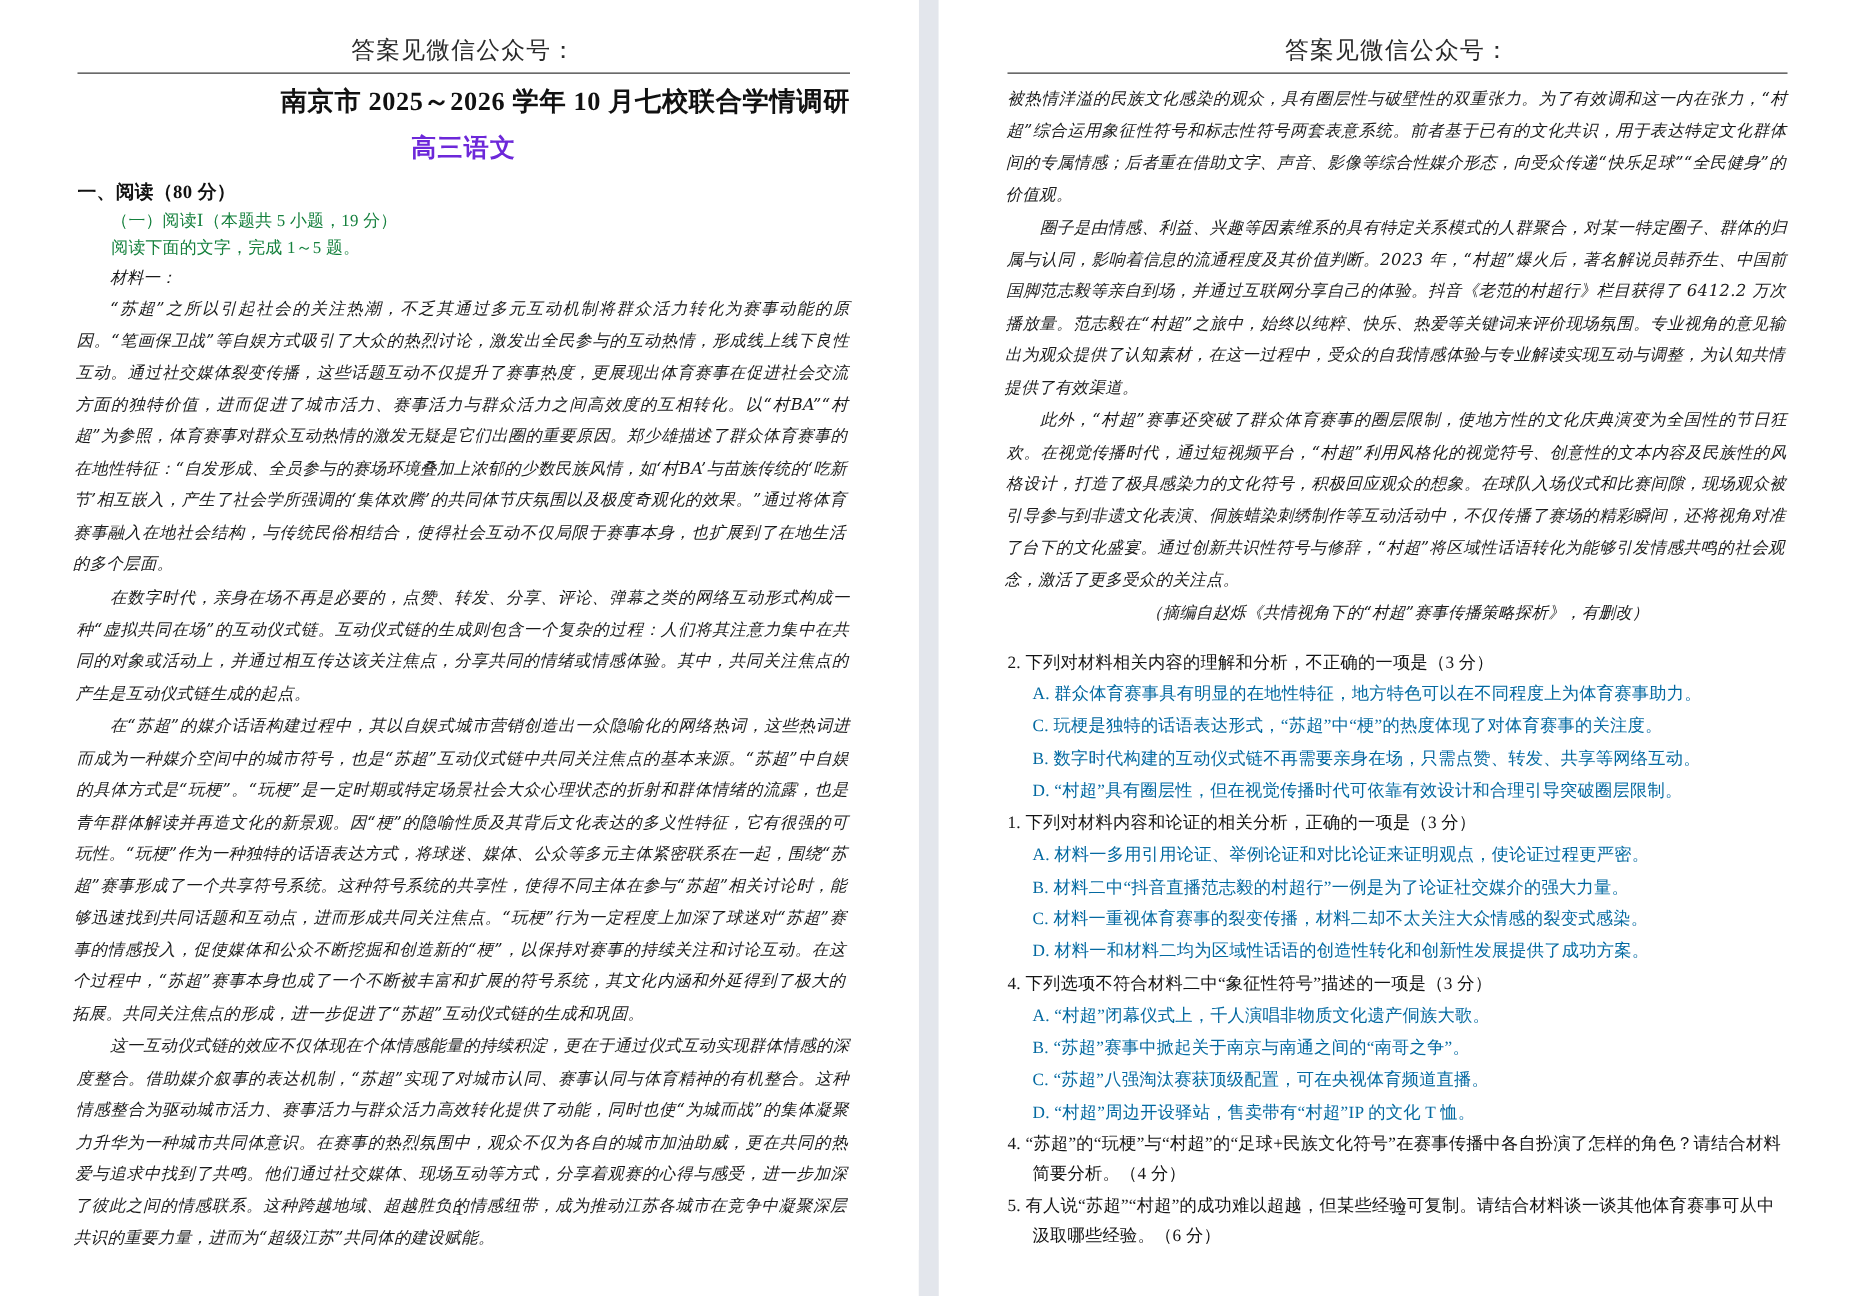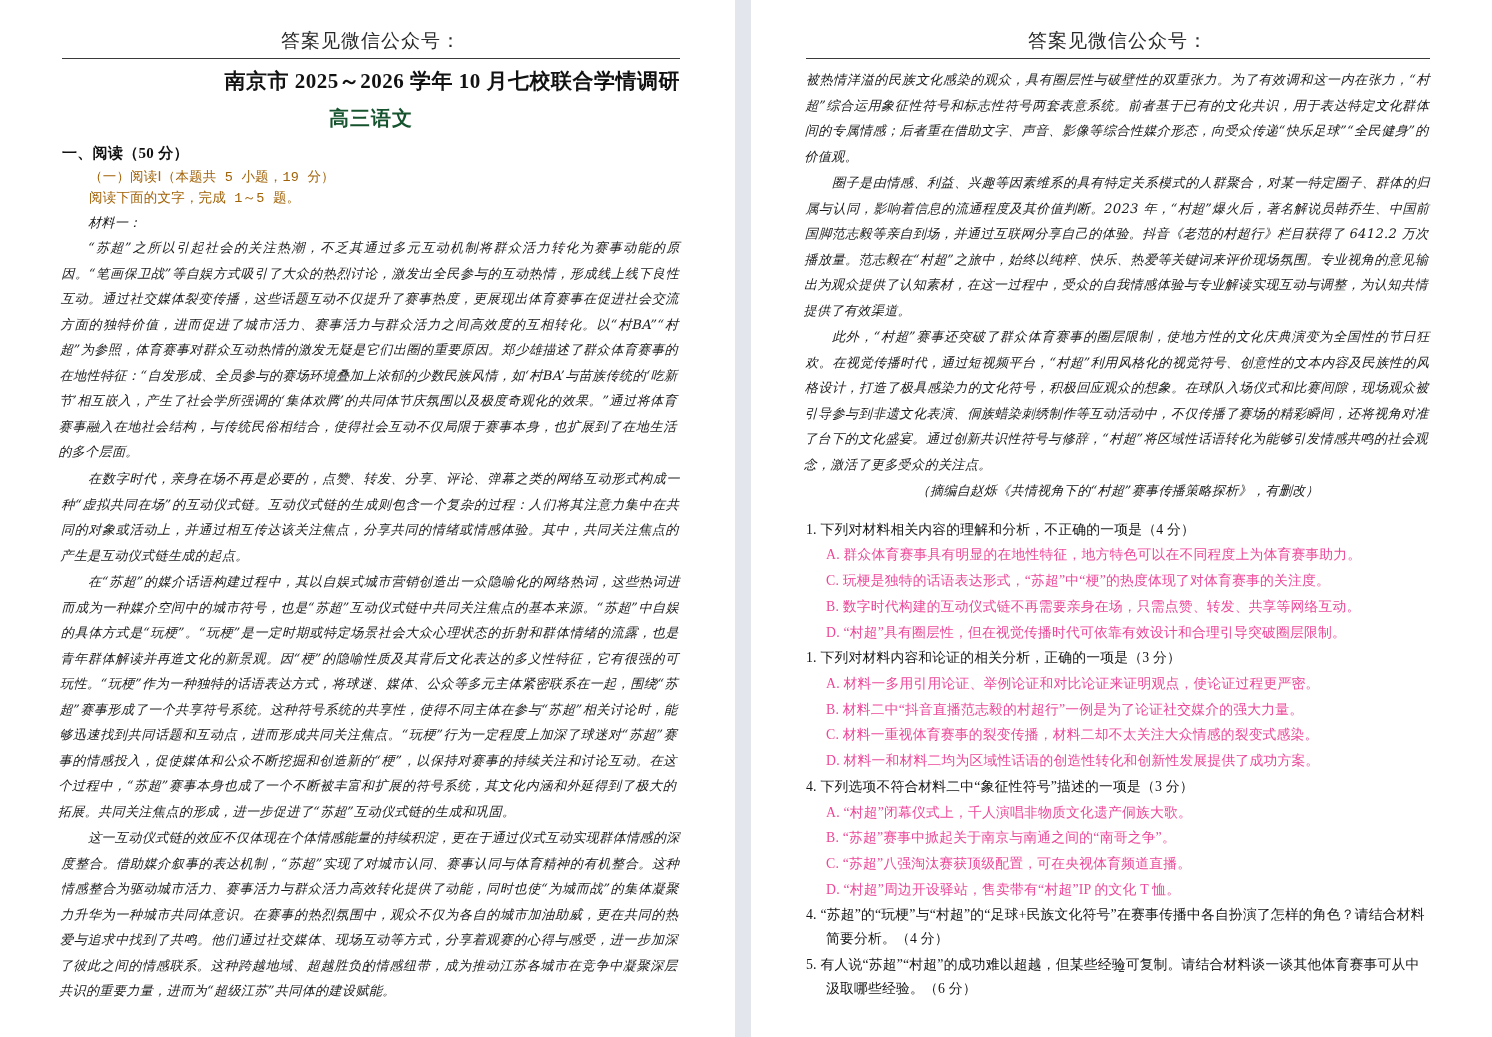--- a/index.html
+++ b/index.html
@@ -53,38 +53,37 @@
     font-size: 21px;
     font-weight: bold;
     color: #111;
     letter-spacing: 0.5px;
     margin: 6px 0 10px 0;
   }
   .exam-subject {
     text-align: center;
     font-size: 20px;
     font-weight: bold;
-    color: #14532d;
+    color: #6d28d9;
     letter-spacing: 1px;
     margin: 4px 0 12px 0;
   }
   .section-head {
     font-size: 15px;
     font-weight: bold;
     color: #111;
     margin: 8px 0 5px 0;
     letter-spacing: 0.3px;
   }
   .sub-line {
     font-size: 13.5px;
-    color: #a16207;
+    color: #15803d;
     margin: 3px 0;
     text-indent: 2em;
     letter-spacing: 0.2px;
-    font-family: Liberation Mono, monospace;
   }
 
   
   .body-para {
     font-family: "DejaVu Serif", "Liberation Serif", serif;
     font-size: 13.1px;
     line-height: 1.95;
     color: #1a1a1a;
     margin: 0 0 1px 0;
     text-align: justify;
@@ -129,21 +128,21 @@
     line-height: 1.72;
     color: #141414;
     margin: 2px 0 0 0;
     letter-spacing: 0.2px;
   }
   .q-stem.wrap { padding-left: 1.45em; text-indent: -1.45em; }
   .q-option {
     font-family: "Liberation Serif", "DejaVu Serif", serif;
     font-size: 13.8px;
     line-height: 1.72;
-    color: #ec4899;
+    color: #0369a1;
     margin: 2px 0 0 0;
     padding-left: 2.55em;
     text-indent: -1.1em;
     letter-spacing: 0.2px;
   }
   .q-gap { height: 26px; }
   .part-two-head {
     font-family: "Liberation Serif", "DejaVu Serif", serif;
     font-size: 13.8px;
     line-height: 1.8;
@@ -170,21 +169,21 @@
 <div class="spread">
 
   <div class="page page-left">
 
     <div class="wechat-note">答案见微信公众号：</div>
     <hr class="hrule">
 
     <div class="exam-title">南京市 2025～2026 学年 10 月七校联合学情调研</div>
     <div class="exam-subject">高三语文</div>
 
-    <div class="section-head">一、阅读（50 分）</div>
+    <div class="section-head">一、阅读（80 分）</div>
     <div class="sub-line">（一）阅读Ⅰ（本题共 5 小题，19 分）</div>
     <div class="sub-line">阅读下面的文字，完成 1～5 题。</div>
 
     <div class="material-label">材料一：</div>
 
     <p class="body-para indent">“苏超”之所以引起社会的关注热潮，不乏其通过多元互动机制将群众活力转化为赛事动能的原因。“笔画保卫战”等自娱方式吸引了大众的热烈讨论，激发出全民参与的互动热情，形成线上线下良性互动。通过社交媒体裂变传播，这些话题互动不仅提升了赛事热度，更展现出体育赛事在促进社会交流方面的独特价值，进而促进了城市活力、赛事活力与群众活力之间高效度的互相转化。以“村BA”“村超”为参照，体育赛事对群众互动热情的激发无疑是它们出圈的重要原因。郑少雄描述了群众体育赛事的在地性特征：“自发形成、全员参与的赛场环境叠加上浓郁的少数民族风情，如‘村BA’与苗族传统的‘吃新节’相互嵌入，产生了社会学所强调的‘集体欢腾’的共同体节庆氛围以及极度奇观化的效果。”通过将体育赛事融入在地社会结构，与传统民俗相结合，使得社会互动不仅局限于赛事本身，也扩展到了在地生活的多个层面。</p>
     <p class="body-para indent">在数字时代，亲身在场不再是必要的，点赞、转发、分享、评论、弹幕之类的网络互动形式构成一种“虚拟共同在场”的互动仪式链。互动仪式链的生成则包含一个复杂的过程：人们将其注意力集中在共同的对象或活动上，并通过相互传达该关注焦点，分享共同的情绪或情感体验。其中，共同关注焦点的产生是互动仪式链生成的起点。</p>
     <p class="body-para indent">在“苏超”的媒介话语构建过程中，其以自娱式城市营销创造出一众隐喻化的网络热词，这些热词进而成为一种媒介空间中的城市符号，也是“苏超”互动仪式链中共同关注焦点的基本来源。“苏超”中自娱的具体方式是“玩梗”。“玩梗”是一定时期或特定场景社会大众心理状态的折射和群体情绪的流露，也是青年群体解读并再造文化的新景观。因“梗”的隐喻性质及其背后文化表达的多义性特征，它有很强的可玩性。“玩梗”作为一种独特的话语表达方式，将球迷、媒体、公众等多元主体紧密联系在一起，围绕“苏超”赛事形成了一个共享符号系统。这种符号系统的共享性，使得不同主体在参与“苏超”相关讨论时，能够迅速找到共同话题和互动点，进而形成共同关注焦点。“玩梗”行为一定程度上加深了球迷对“苏超”赛事的情感投入，促使媒体和公众不断挖掘和创造新的“梗”，以保持对赛事的持续关注和讨论互动。在这个过程中，“苏超”赛事本身也成了一个不断被丰富和扩展的符号系统，其文化内涵和外延得到了极大的拓展。共同关注焦点的形成，进一步促进了“苏超”互动仪式链的生成和巩固。</p>
     <p class="body-para indent">这一互动仪式链的效应不仅体现在个体情感能量的持续积淀，更在于通过仪式互动实现群体情感的深度整合。借助媒介叙事的表达机制，“苏超”实现了对城市认同、赛事认同与体育精神的有机整合。这种情感整合为驱动城市活力、赛事活力与群众活力高效转化提供了动能，同时也使“为城而战”的集体凝聚力升华为一种城市共同体意识。在赛事的热烈氛围中，观众不仅为各自的城市加油助威，更在共同的热爱与追求中找到了共鸣。他们通过社交媒体、现场互动等方式，分享着观赛的心得与感受，进一步加深了彼此之间的情感联系。这种跨越地域、超越胜负的情感纽带，成为推动江苏各城市在竞争中凝聚深层共识的重要力量，进而为“超级江苏”共同体的建设赋能。</p>
 
@@ -204,21 +203,21 @@
 
     <p class="body-para cont">被热情洋溢的民族文化感染的观众，具有圈层性与破壁性的双重张力。为了有效调和这一内在张力，“村超”综合运用象征性符号和标志性符号两套表意系统。前者基于已有的文化共识，用于表达特定文化群体间的专属情感；后者重在借助文字、声音、影像等综合性媒介形态，向受众传递“快乐足球”“全民健身”的价值观。</p>
     <p class="body-para indent">圈子是由情感、利益、兴趣等因素维系的具有特定关系模式的人群聚合，对某一特定圈子、群体的归属与认同，影响着信息的流通程度及其价值判断。2023 年，“村超”爆火后，著名解说员韩乔生、中国前国脚范志毅等亲自到场，并通过互联网分享自己的体验。抖音《老范的村超行》栏目获得了 6412.2 万次播放量。范志毅在“村超”之旅中，始终以纯粹、快乐、热爱等关键词来评价现场氛围。专业视角的意见输出为观众提供了认知素材，在这一过程中，受众的自我情感体验与专业解读实现互动与调整，为认知共情提供了有效渠道。</p>
     <p class="body-para indent">此外，“村超”赛事还突破了群众体育赛事的圈层限制，使地方性的文化庆典演变为全国性的节日狂欢。在视觉传播时代，通过短视频平台，“村超”利用风格化的视觉符号、创意性的文本内容及民族性的风格设计，打造了极具感染力的文化符号，积极回应观众的想象。在球队入场仪式和比赛间隙，现场观众被引导参与到非遗文化表演、侗族蜡染刺绣制作等互动活动中，不仅传播了赛场的精彩瞬间，还将视角对准了台下的文化盛宴。通过创新共识性符号与修辞，“村超”将区域性话语转化为能够引发情感共鸣的社会观念，激活了更多受众的关注点。</p>
 
     <p class="source-line centered">（摘编自赵烁《共情视角下的“村超”赛事传播策略探析》，有删改）</p>
 
     <div class="q-block">
 
       <div>
-        <p class="q-stem">1. 下列对材料相关内容的理解和分析，不正确的一项是（4 分）</p>
+        <p class="q-stem">2. 下列对材料相关内容的理解和分析，不正确的一项是（3 分）</p>
         <p class="q-option">A. 群众体育赛事具有明显的在地性特征，地方特色可以在不同程度上为体育赛事助力。</p>
         <p class="q-option">C. 玩梗是独特的话语表达形式，“苏超”中“梗”的热度体现了对体育赛事的关注度。</p>
         <p class="q-option">B. 数字时代构建的互动仪式链不再需要亲身在场，只需点赞、转发、共享等网络互动。</p>
         <p class="q-option">D. “村超”具有圈层性，但在视觉传播时代可依靠有效设计和合理引导突破圈层限制。</p>
       </div>
 
       <div>
         <p class="q-stem">1. 下列对材料内容和论证的相关分析，正确的一项是（3 分）</p>
         <p class="q-option">A. 材料一多用引用论证、举例论证和对比论证来证明观点，使论证过程更严密。</p>
         <p class="q-option">B. 材料二中“抖音直播范志毅的村超行”一例是为了论证社交媒介的强大力量。</p>

